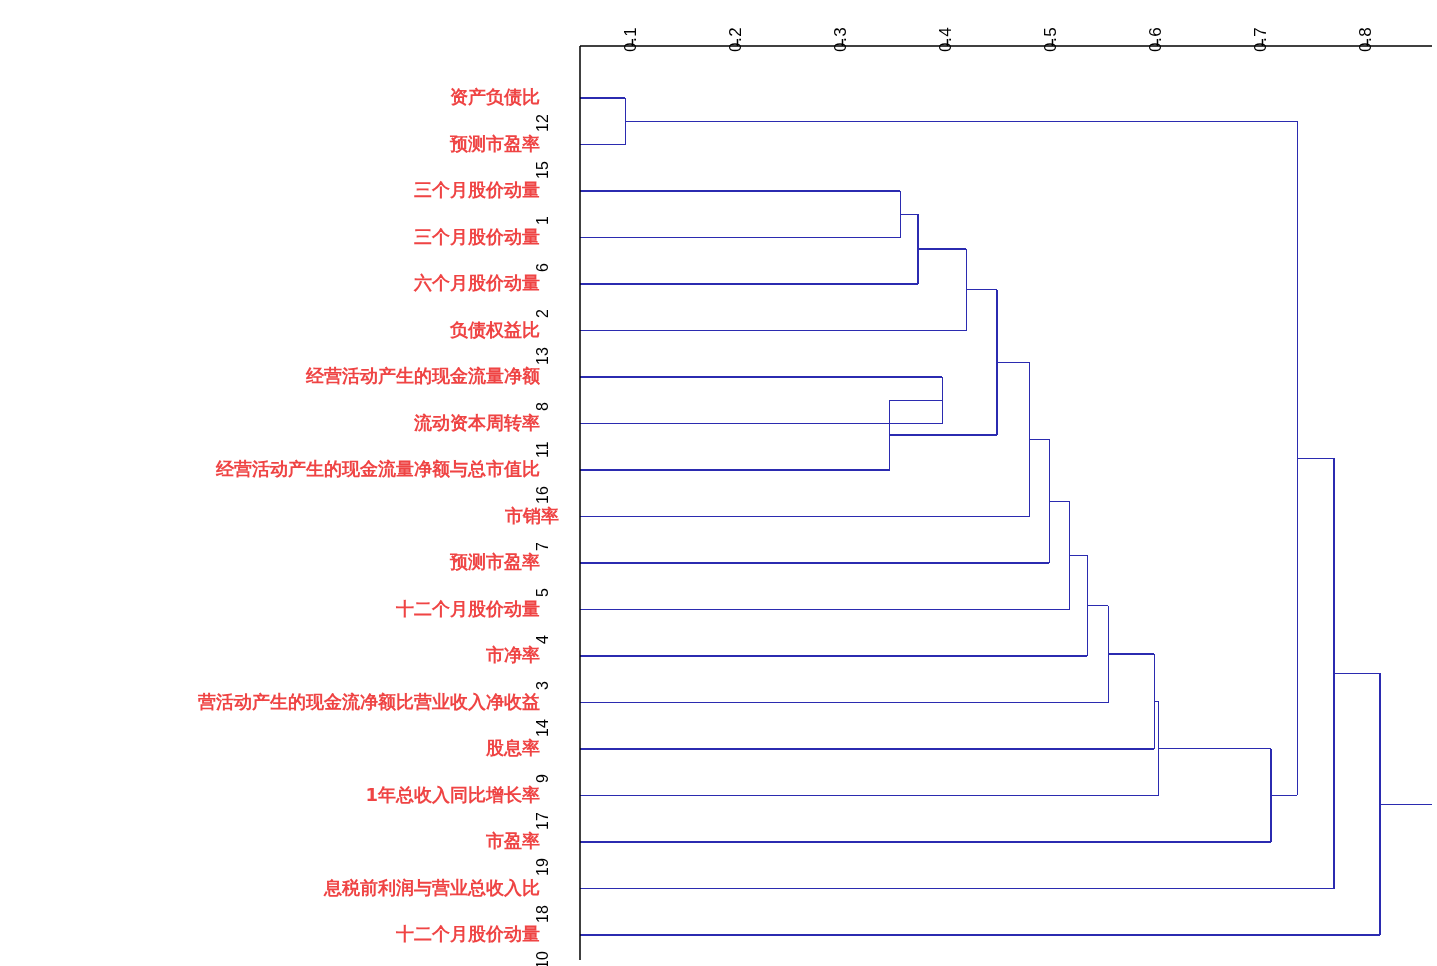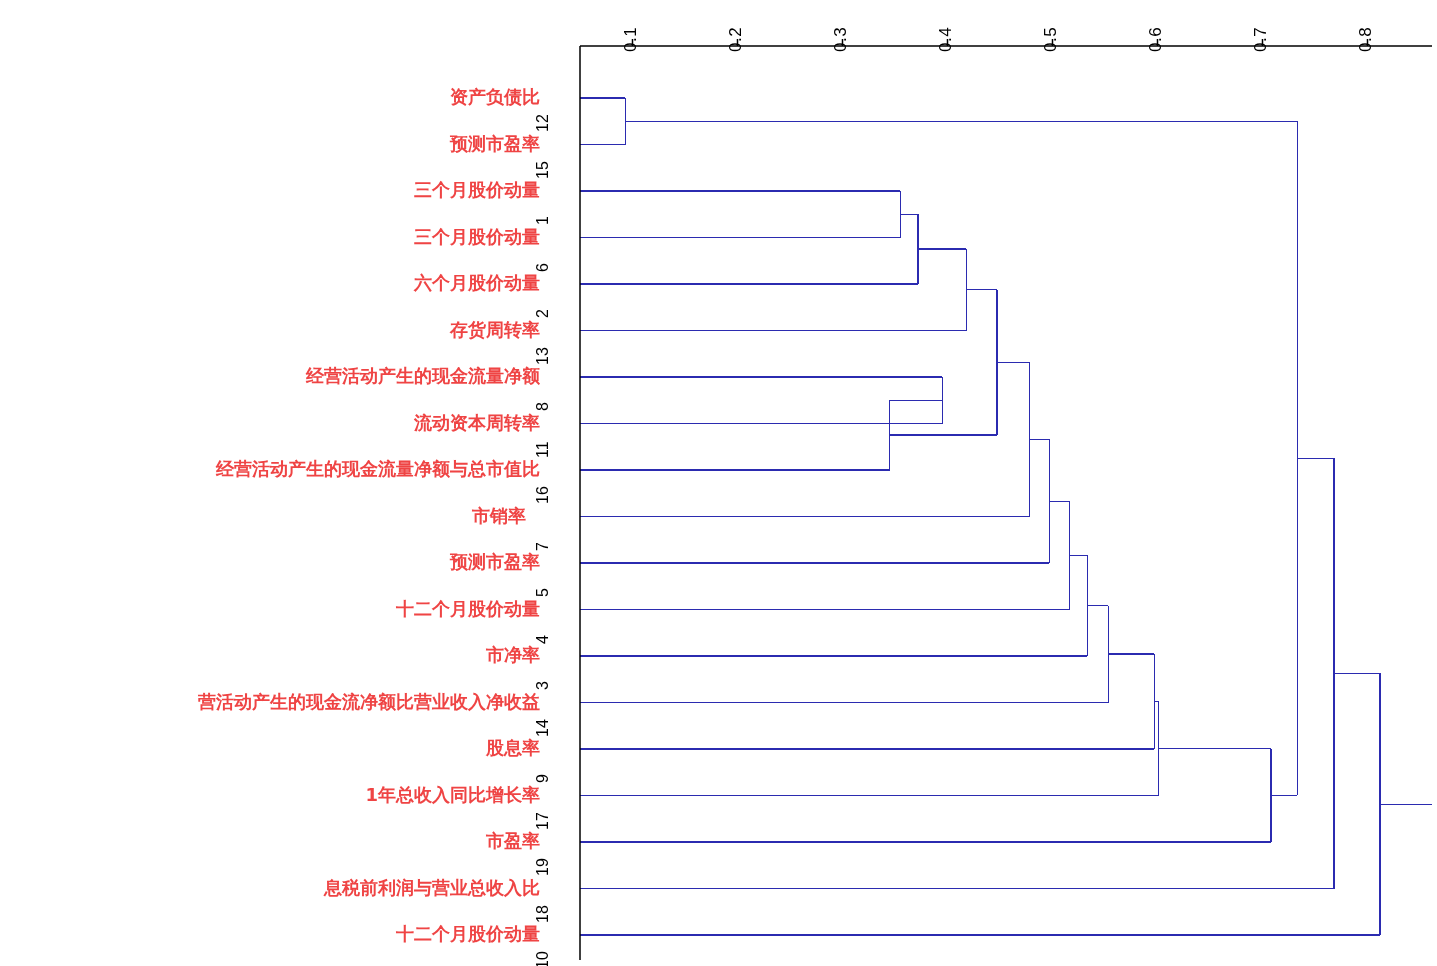--- a/index.html
+++ b/index.html
@@ -139,29 +139,29 @@
       <div class="leaf-label" style="right: 897px; top: 85px;">资产负债比</div>
       <div class="leaf-index" style="left: 552px; top: 114px;">12</div>
       <div class="leaf-label" style="right: 897px; top: 131.5px;">预测市盈率</div>
       <div class="leaf-index" style="left: 552px; top: 160.5px;">15</div>
       <div class="leaf-label" style="right: 897px; top: 178px;">三个月股价动量</div>
       <div class="leaf-index" style="left: 552px; top: 207px;">1</div>
       <div class="leaf-label" style="right: 897px; top: 224.5px; margin-left: 14px;">三个月股价动量</div>
       <div class="leaf-index" style="left: 552px; top: 253.5px;">6</div>
       <div class="leaf-label" style="right: 897px; top: 271px; text-align: right;">六个月股价动量</div>
       <div class="leaf-index" style="left: 552px; top: 300px;">2</div>
-      <div class="leaf-label" style="right: 897px; top: 317.5px;">存货周转率</div>
+      <div class="leaf-label" style="right: 897px; top: 317.5px;">负债权益比</div>
       <div class="leaf-index" style="left: 552px; top: 346.5px;">13</div>
       <div class="leaf-label" style="right: 897px; top: 364px;">经营活动产生的现金流量净额</div>
       <div class="leaf-index" style="left: 552px; top: 393px;">8</div>
       <div class="leaf-label" style="right: 897px; top: 410.5px;">流动资本周转率</div>
       <div class="leaf-index" style="left: 552px; top: 439.5px;">11</div>
       <div class="leaf-label" style="right: 897px; top: 457px; text-align: right;">经营活动产生的现金流量净额与总市值比</div>
       <div class="leaf-index" style="left: 552px; top: 486px;">16</div>
-      <div class="leaf-label" style="right: 911px; top: 503.5px;">市销率</div>
+      <div class="leaf-label" style="right: 878px; top: 503.5px;">市销率</div>
       <div class="leaf-index" style="left: 552px; top: 532.5px;">7</div>
       <div class="leaf-label" style="right: 897px; top: 550px; font-family: Liberation Mono, monospace;">预测市盈率</div>
       <div class="leaf-index" style="left: 552px; top: 579px;">5</div>
       <div class="leaf-label" style="right: 897px; top: 596.5px;">十二个月股价动量</div>
       <div class="leaf-index" style="left: 552px; top: 625.5px;">4</div>
       <div class="leaf-label" style="right: 897px; top: 643px; text-align: right;">市净率</div>
       <div class="leaf-index" style="left: 552px; top: 672px;">3</div>
       <div class="leaf-label" style="right: 897px; top: 689.5px;">营活动产生的现金流净额比营业收入净收益</div>
       <div class="leaf-index" style="left: 552px; top: 718.5px;">14</div>
       <div class="leaf-label" style="right: 897px; top: 736px;">股息率</div>

